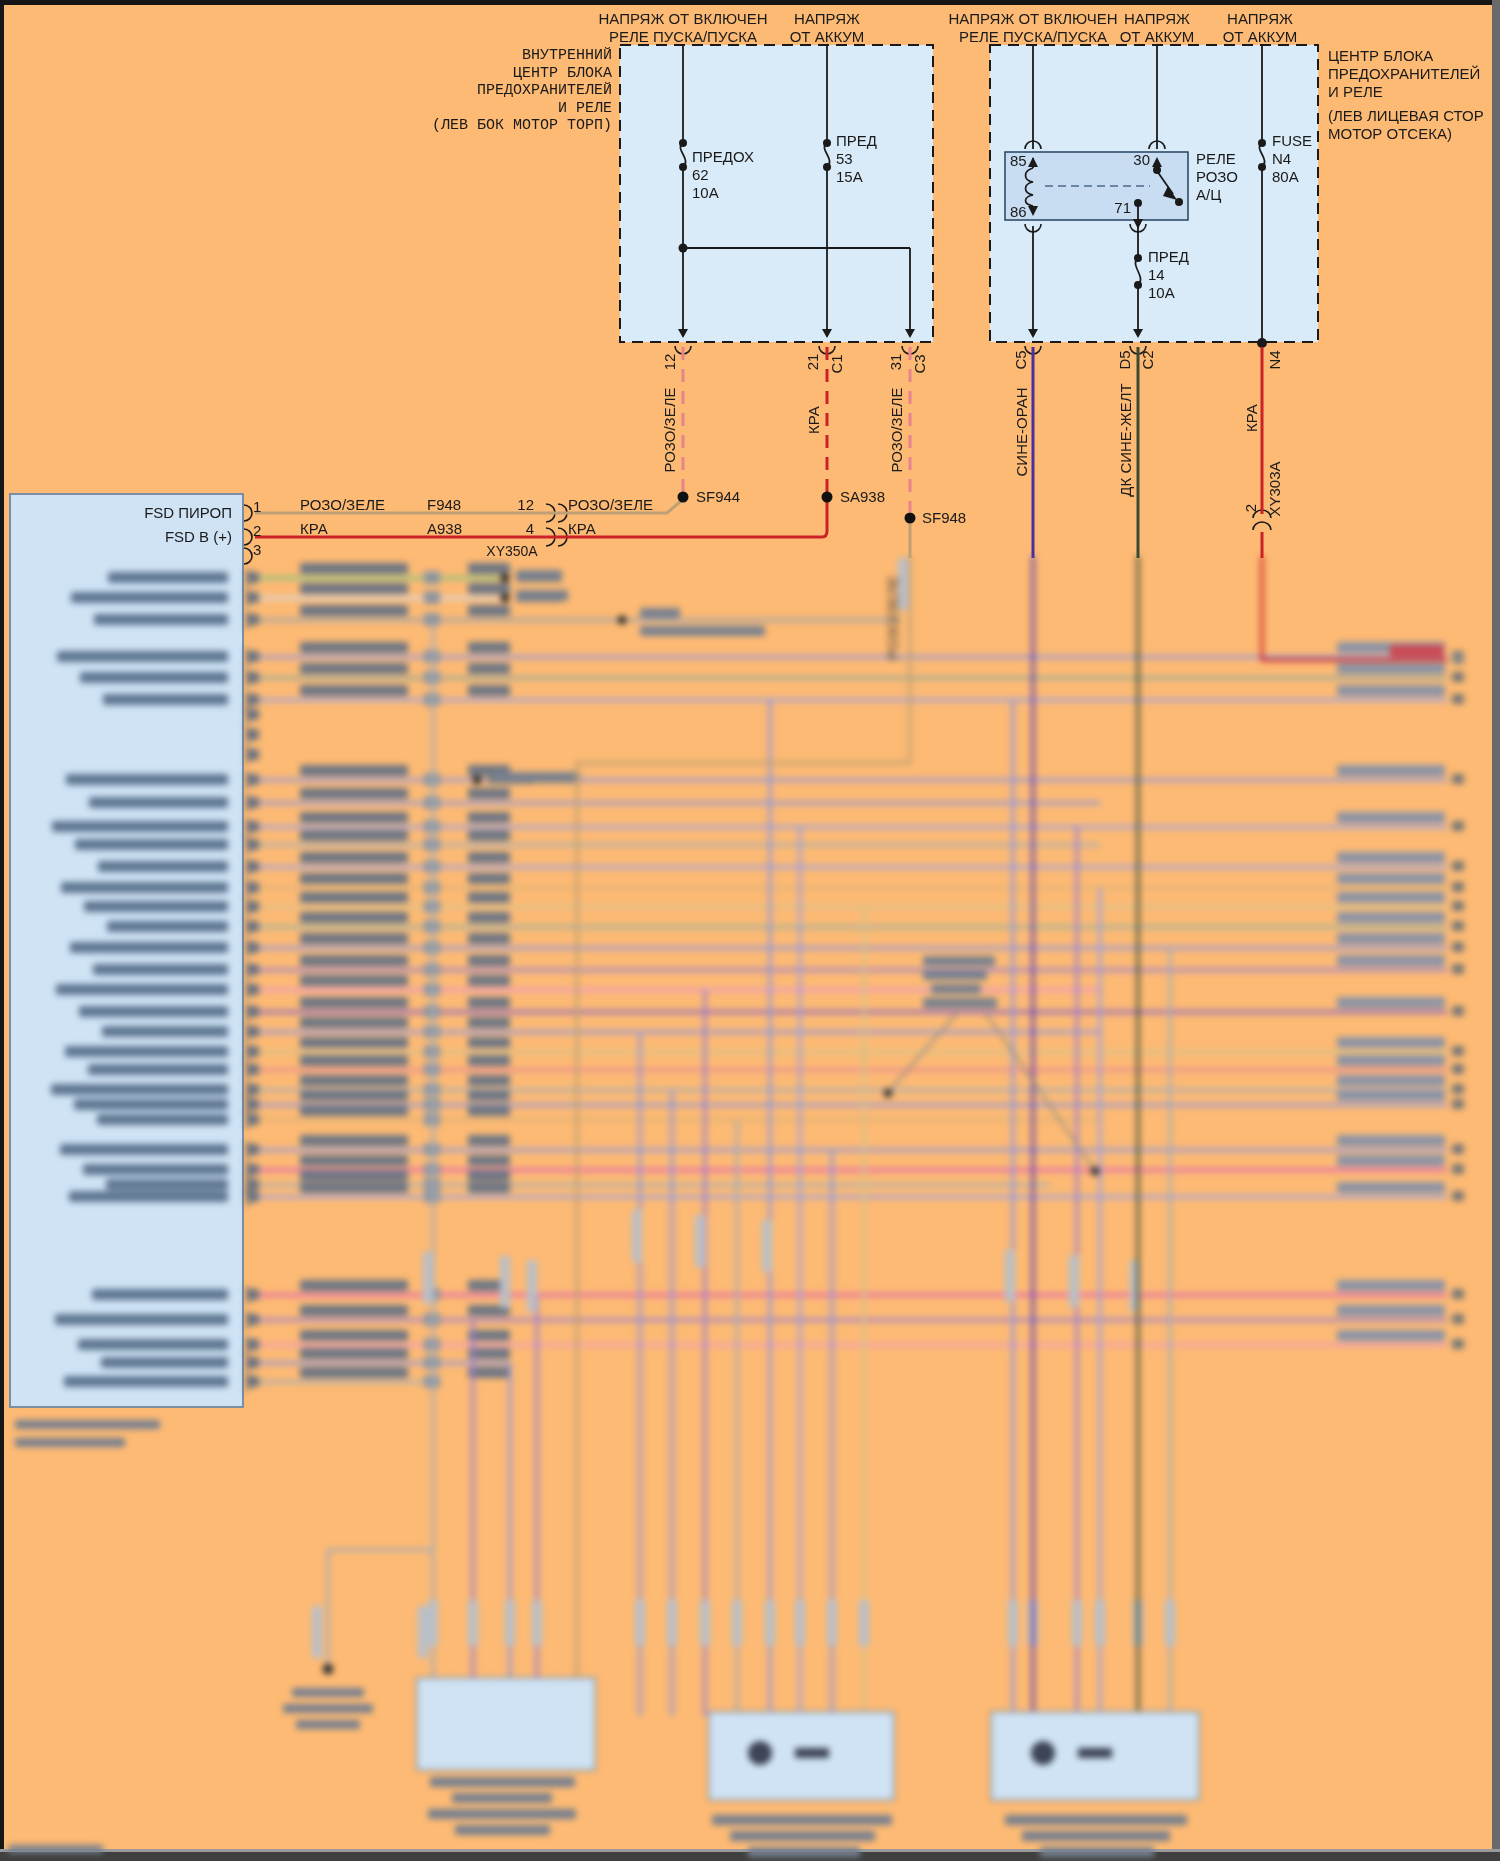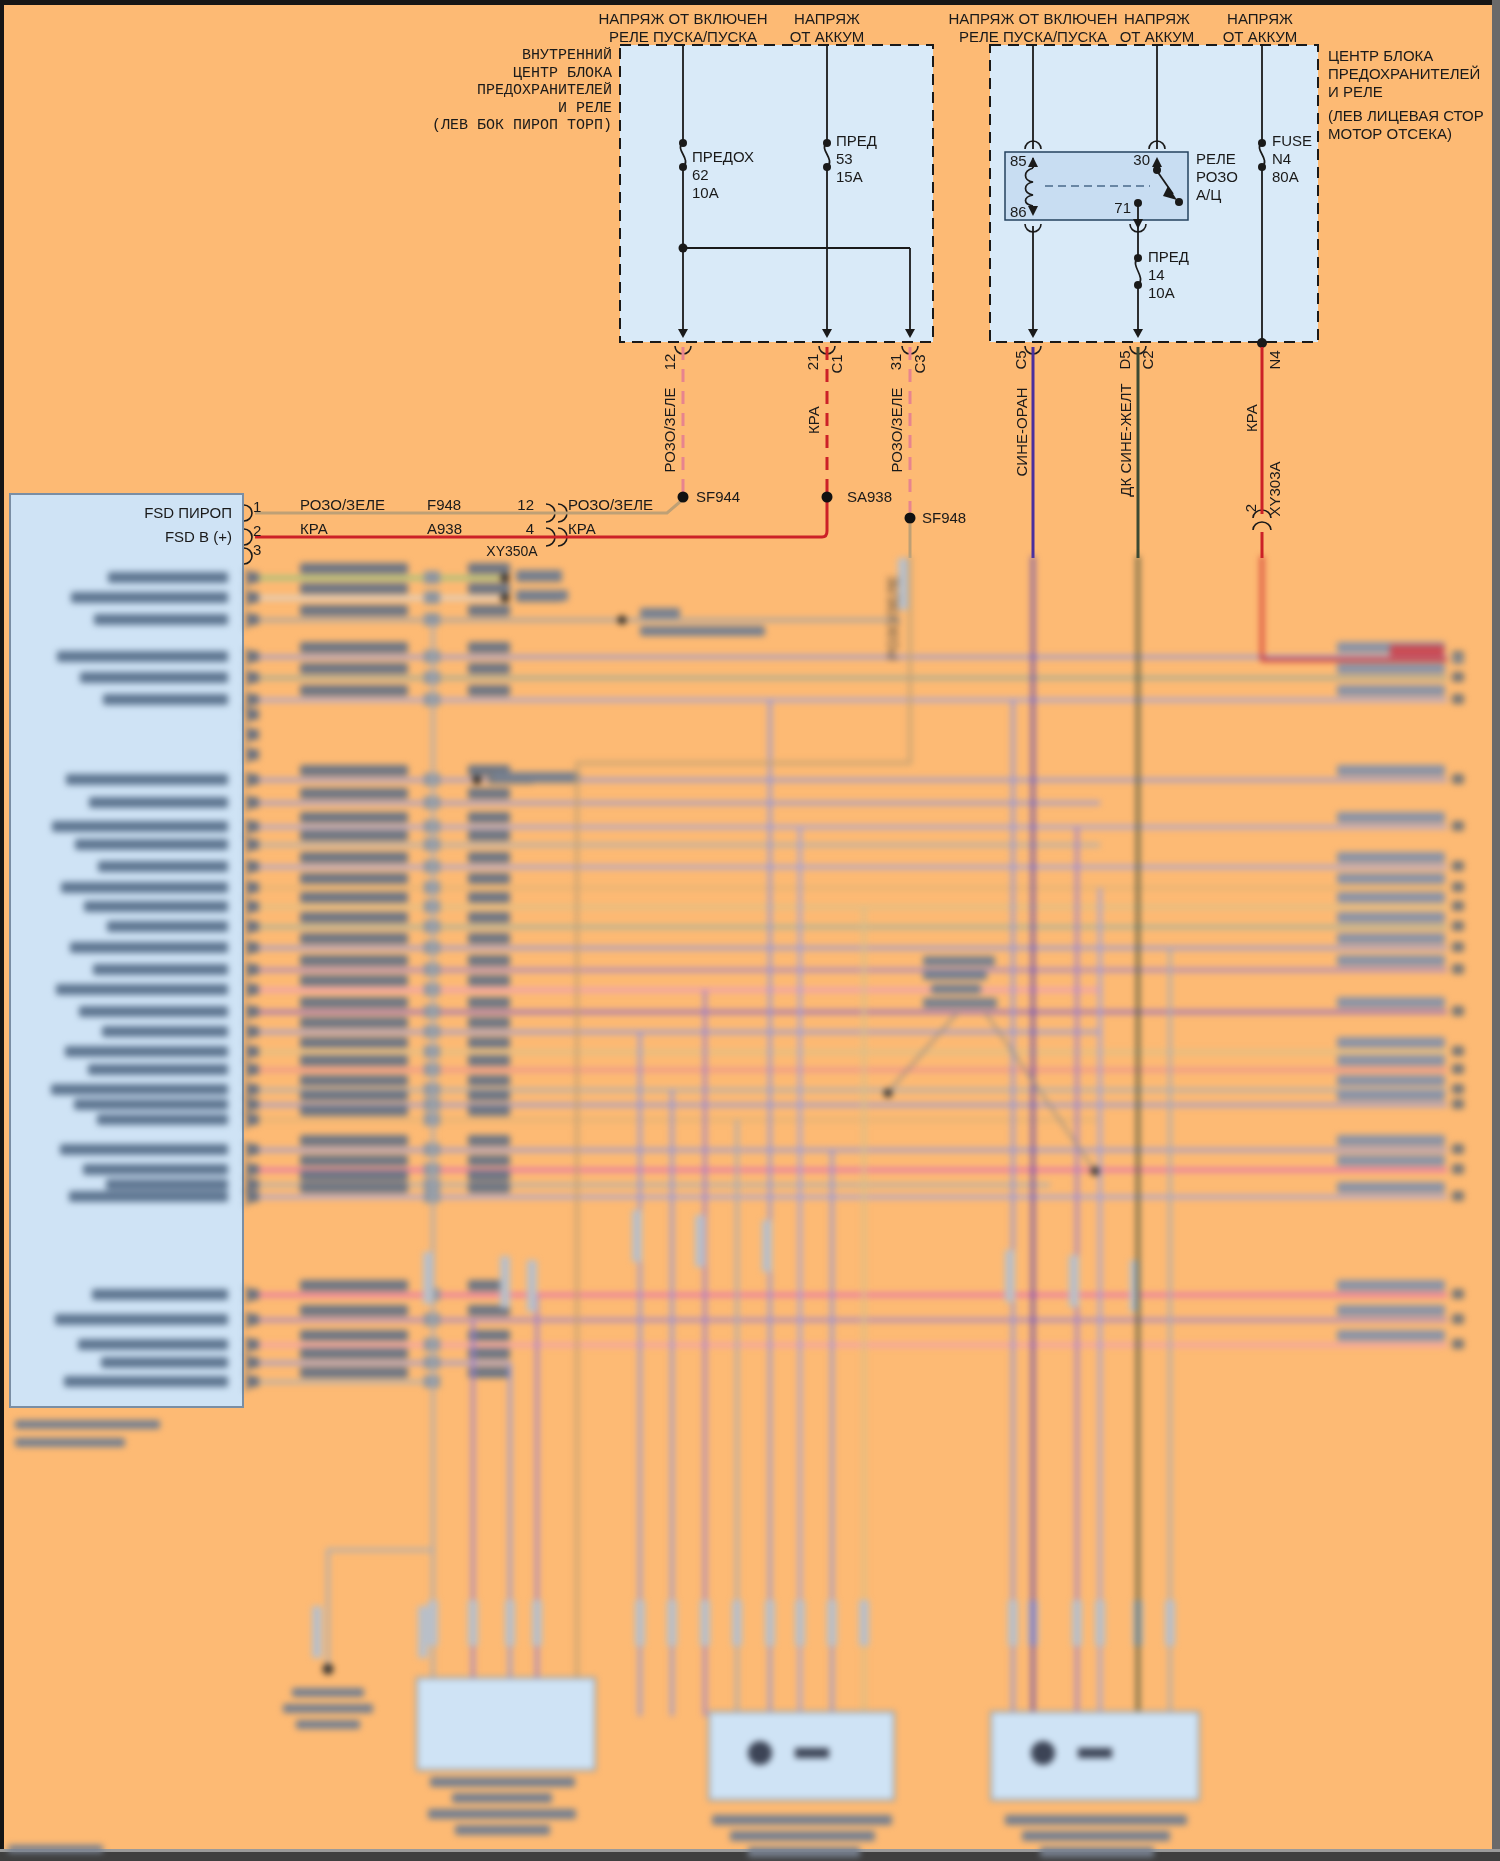--- a/index.html
+++ b/index.html
@@ -548,21 +548,21 @@
   <div class="lbl c" style="left:1160px;top:10px;width:200px;">
     <div>НАПРЯЖ</div>
     <div>ОТ АККУМ</div>
   </div>
 
   <div class="lbl r tight" style="left:398px;top:47px;width:214px;font-family:Liberation Mono, monospace;">
     <div>ВНУТРЕННИЙ</div>
       <div>ЦЕНТР БЛОКА</div>
     <div>ПРЕДОХРАНИТЕЛЕЙ</div>
       <div>И РЕЛЕ</div>
-    <div>(ЛЕВ БОК ПИРОП ТОРП)</div>
+    <div>(ЛЕВ БОК МОТОР ТОРП)</div>
   </div>
 
   <div class="lbl" style="left:1328px;top:47px;width:170px;">
     <div>ЦЕНТР БЛОКА</div>
       <div>ПРЕДОХРАНИТЕЛЕЙ</div>
       <div>И РЕЛЕ</div>
   </div>
   <div class="lbl" style="left:1328px;top:107px;width:170px;">
     <div>(ЛЕВ ЛИЦЕВАЯ СТОР</div>
       <div>МОТОР ОТСЕКА)</div>
@@ -612,21 +612,21 @@
   <div class="vlbl" style="left:1274px;top:489px;">XY303A</div>
 
   <div class="vlbl" style="left:669px;top:430px;">РОЗО/ЗЕЛЕ</div>
   <div class="vlbl" style="left:813px;top:420px;">КРА</div>
   <div class="vlbl" style="left:896px;top:430px;">РОЗО/ЗЕЛЕ</div>
   <div class="vlbl" style="left:1021px;top:432px;">СИНЕ-ОРАН</div>
   <div class="vlbl" style="left:1125px;top:440px;">ДК СИНЕ-ЖЕЛТ</div>
   <div class="vlbl" style="left:1251px;top:418px;">КРА</div>
 
   <div class="lbl" style="left:696px;top:488px;">SF944</div>
-  <div class="lbl" style="left:840px;top:488px;margin-left:7px;">SA938</div>
+  <div class="lbl" style="left:840px;top:488px;">SA938</div>
   <div class="lbl" style="left:922px;top:509px;">SF948</div>
 
   <div class="lbl r" style="left:60px;top:504px;width:172px;">FSD ПИРОП</div>
   <div class="lbl r" style="left:60px;top:528px;width:172px;">FSD B (+)</div>
   <div class="lbl" style="left:253px;top:498px;">1</div>
   <div class="lbl" style="left:253px;top:522px;">2</div>
   <div class="lbl" style="left:253px;top:541px;">3</div>
 
   <div class="lbl" style="left:300px;top:496px;">РОЗО/ЗЕЛЕ</div>
   <div class="lbl" style="left:427px;top:496px;">F948</div>

